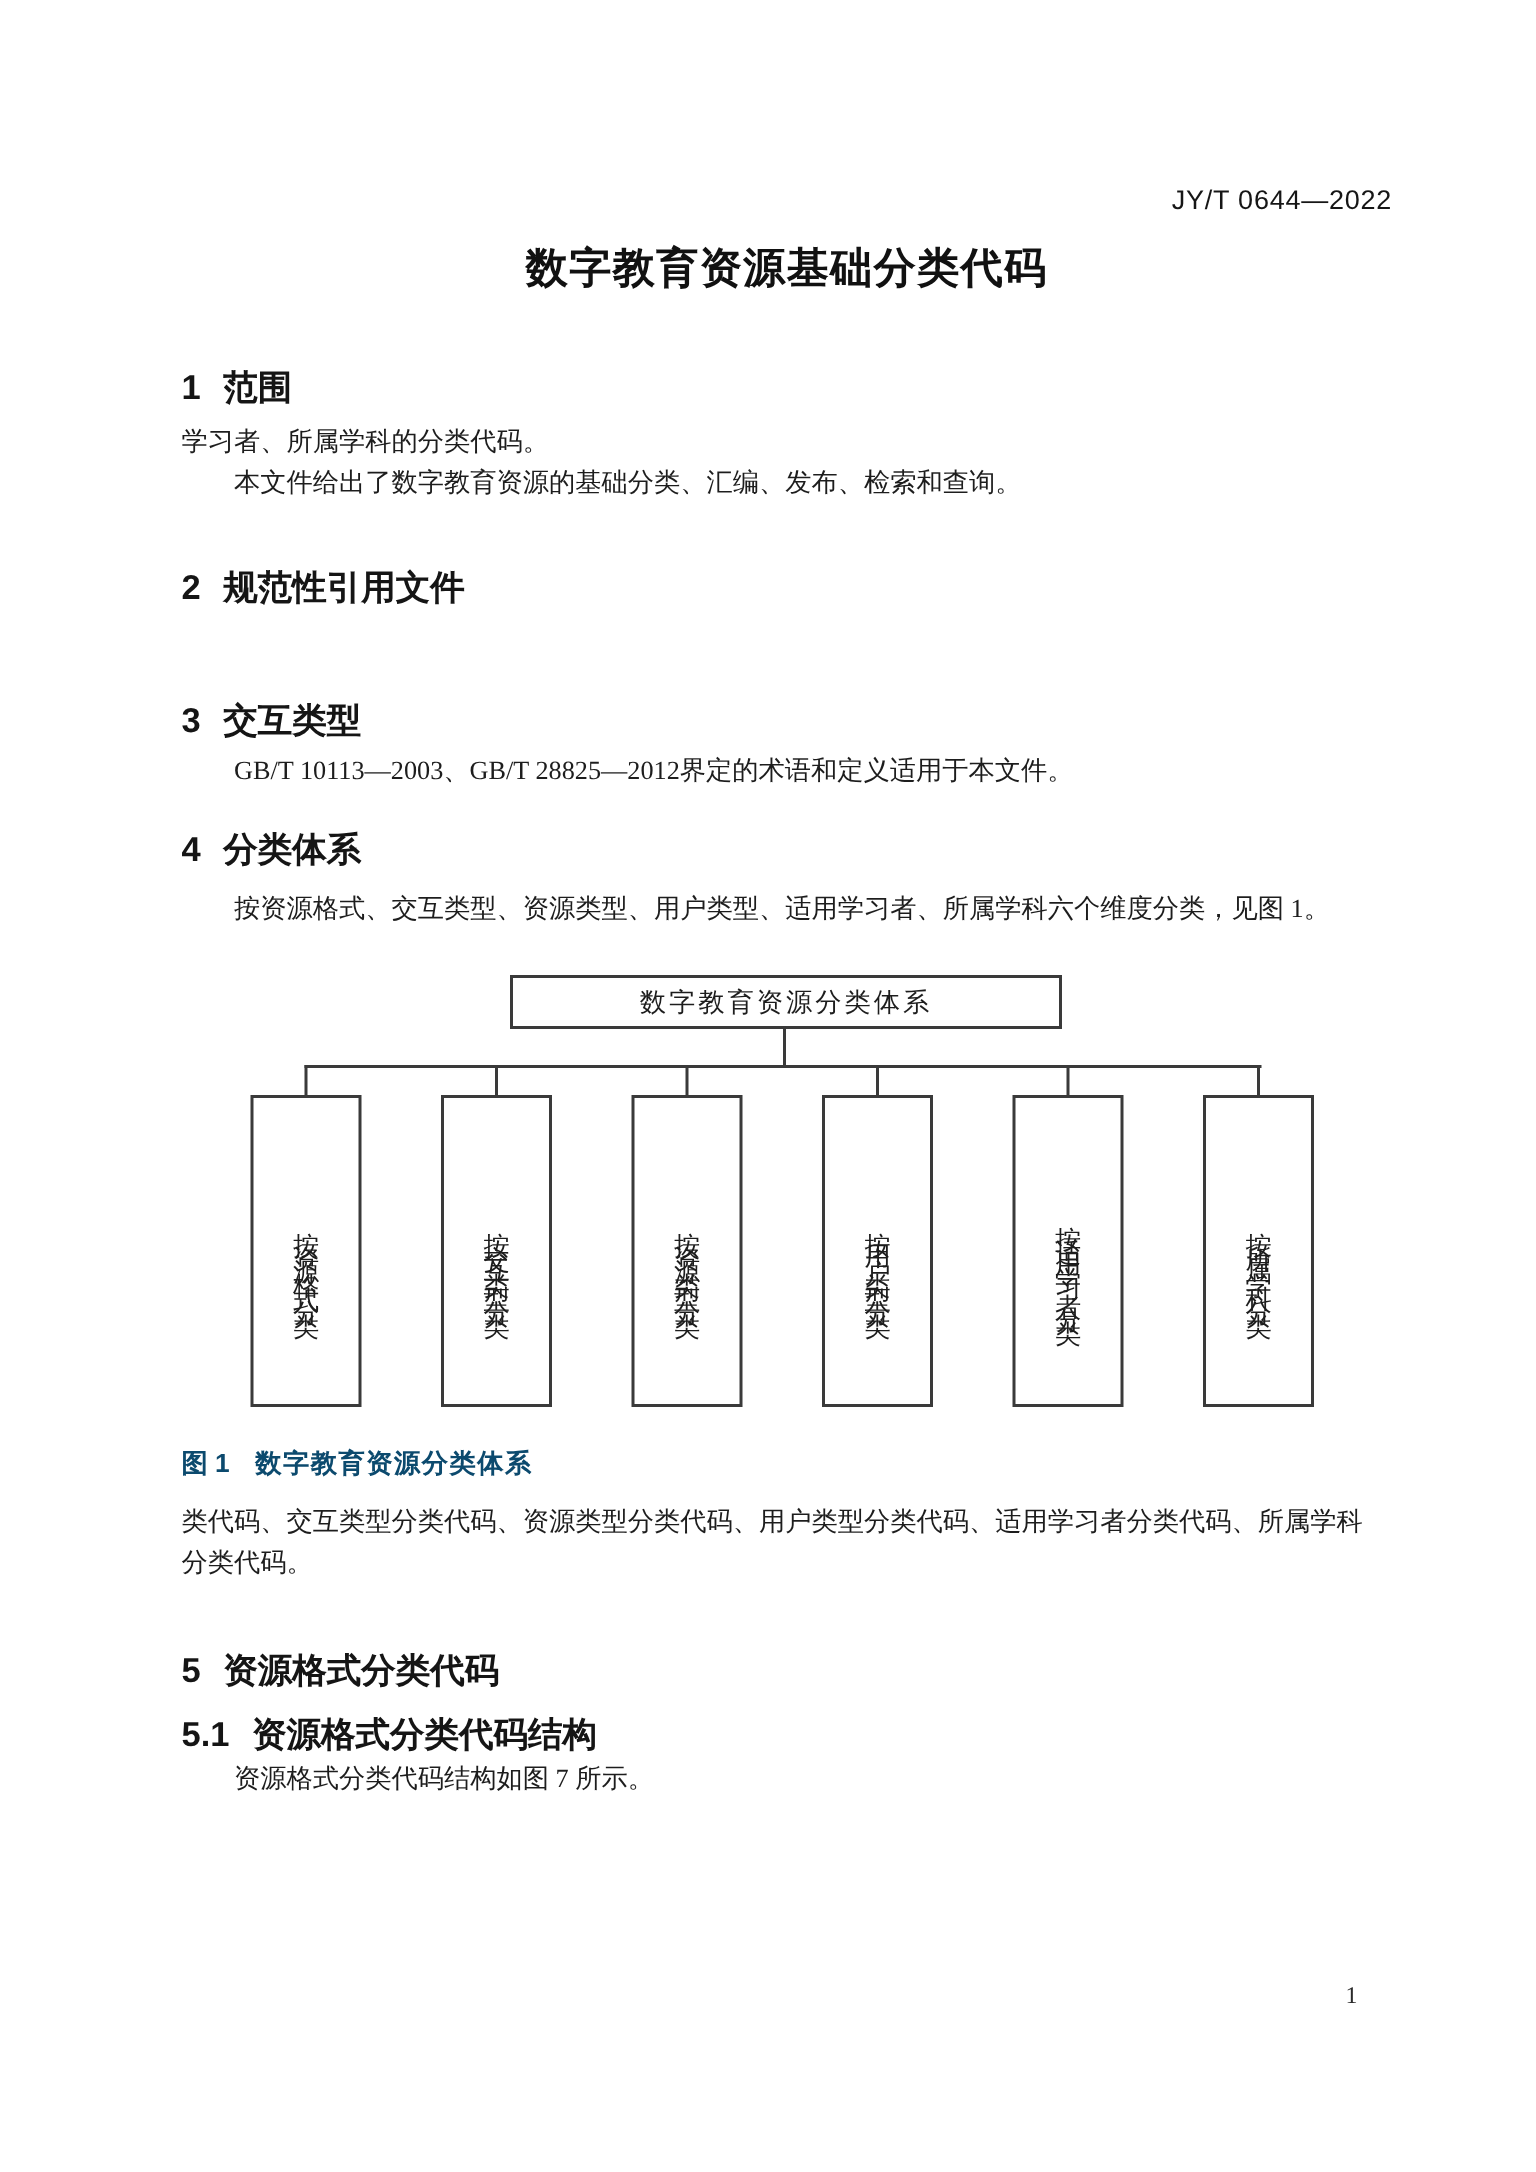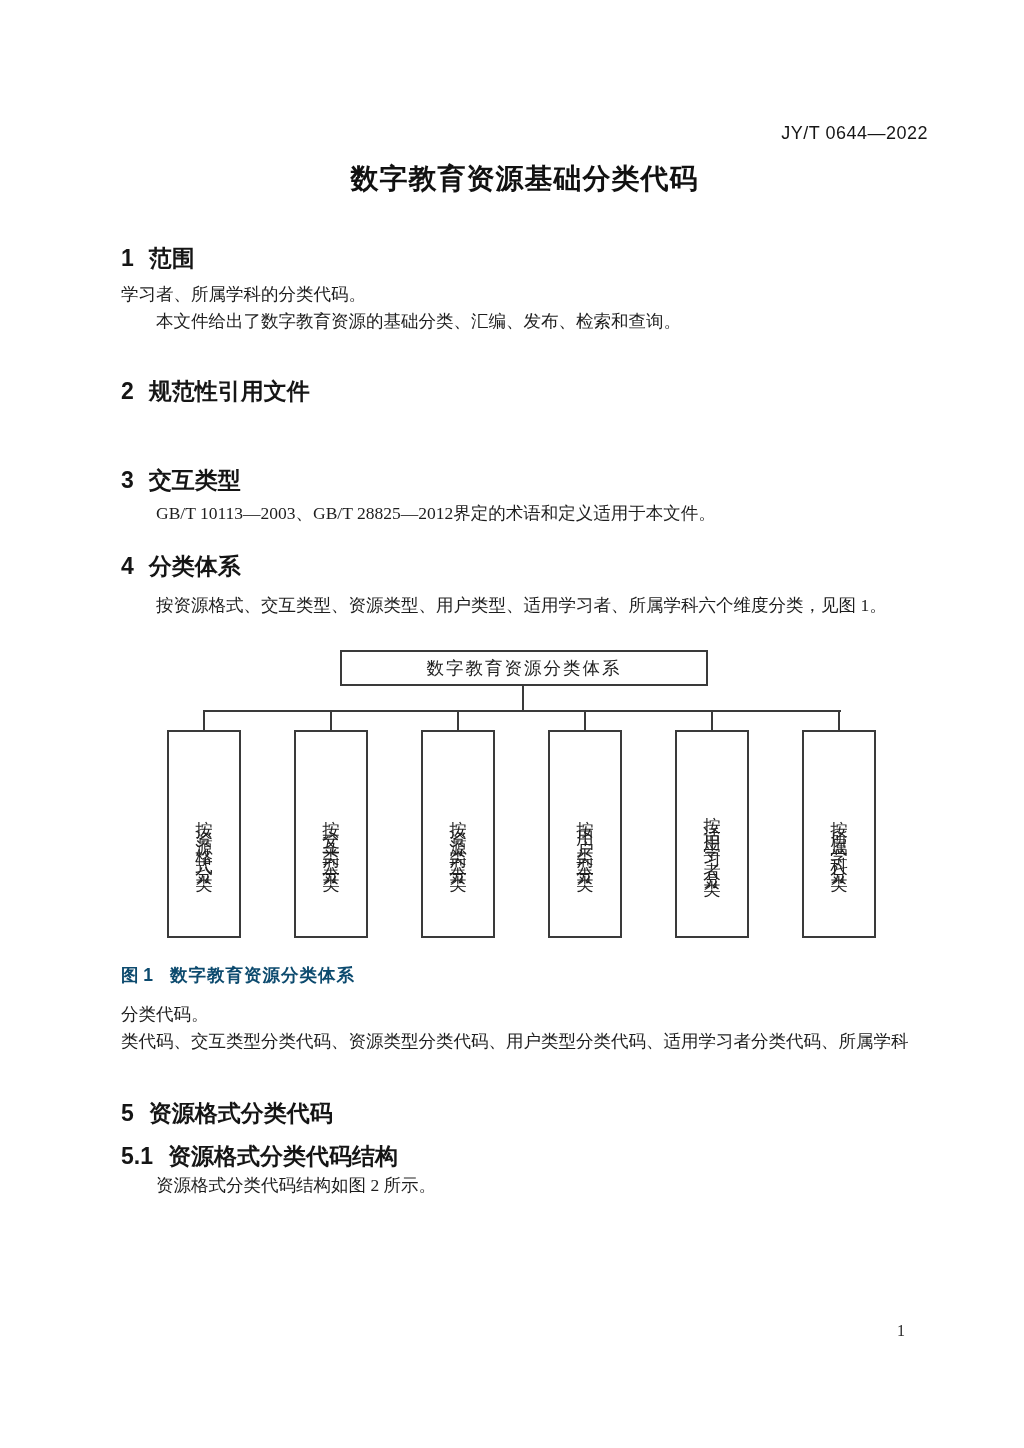--- a/index.html
+++ b/index.html
@@ -192,31 +192,31 @@
     <div class="fig-branch-box b5">
       <span class="vtext">按所属学科分类</span>
     </div>
   </div>
 
   <div class="fig-caption sans">
     <span>图 1</span><span class="cap-text">数字教育资源分类体系</span>
   </div>
 
   <div class="para" style="top:1001px">
+    <div class="line">类代码、交互类型分类代码、资源类型分类代码、用户类型分类代码、适用学习者分类代码、所属学科</div>
     <div class="line">分类代码。</div>
-    <div class="line">类代码、交互类型分类代码、资源类型分类代码、用户类型分类代码、适用学习者分类代码、所属学科</div>
   </div>
 
   <div class="heading" style="top:1098px">
     <span class="hnum">5</span><span>资源格式分类代码</span>
   </div>
 
   <div class="heading" style="top:1141px">
     <span class="hnum">5.1</span><span>资源格式分类代码结构</span>
   </div>
 
   <div class="para" style="top:1172px">
-    <div class="line indent">资源格式分类代码结构如图 2 所示。</div>
+    <div class="line indent">资源格式分类代码结构如图 7 所示。</div>
   </div>
 
   <div class="page-number">1</div>
 
 </div>
 
 </body></html>

